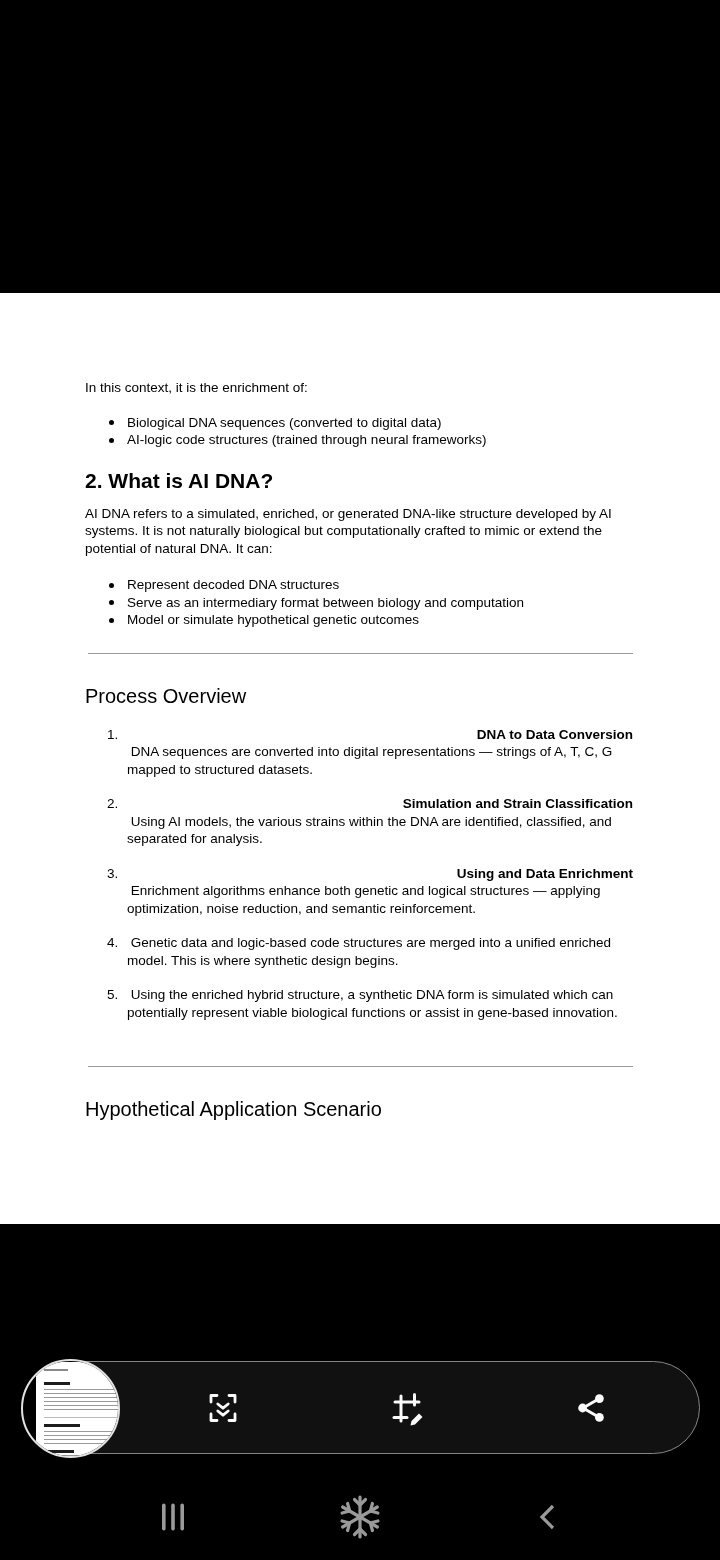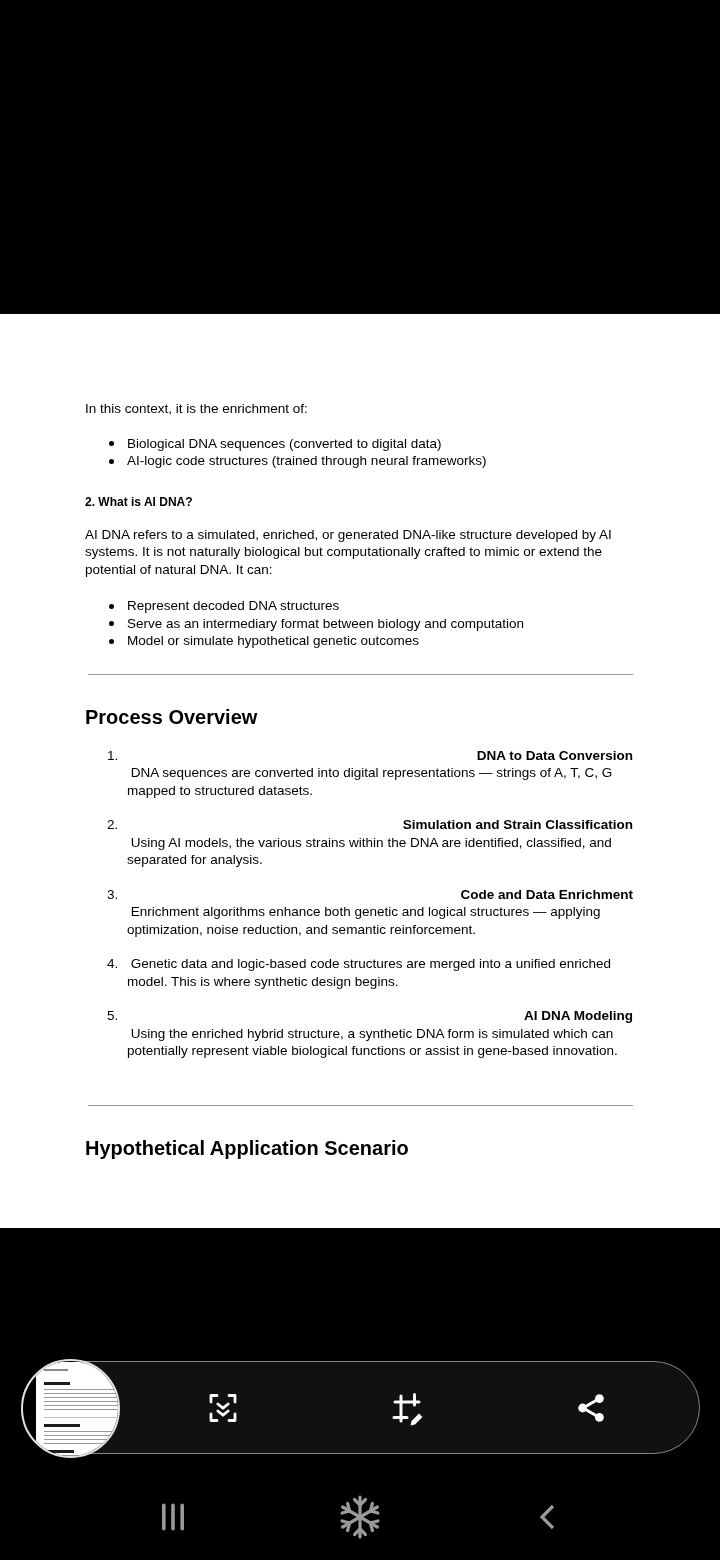--- a/index.html
+++ b/index.html
@@ -6,35 +6,35 @@
     --screen_bg:#000000; --doc_bg:#ffffff; --text:#000000; --divider:#999999;
     --toolbar_bg:#111111; --toolbar_border:#858585; --toolbar_icon:#fafafa; --nav_icon:#9a9a9a;
   }
   *{box-sizing:border-box; margin:0; padding:0;}
   html,body{width:720px; height:1560px; background:var(--screen_bg); overflow:hidden;}
   body{font-family:"Liberation Sans", sans-serif;}
   .screen{position:relative; width:720px; height:1560px; background:var(--screen_bg);}
 
   
   .doc{
-    position:absolute; left:0; top:314px; width:720px; height:931px;
+    position:absolute; left:0; top:293px; width:720px; height:931px;
     background:var(--doc_bg); color:var(--text);
     padding:86px 87px 0 85px;
     font-size:13.5px; line-height:17.5px; overflow:hidden;
   }
   .doc p.intro{margin:0 0 17px;}
   .doc p.para{margin:0 0 19px;}
   .doc ul{list-style:none; margin:8px 0 19px;}
   .doc ul li{position:relative; padding-left:42px; margin:0;}
   .doc ul li .dot{
     position:absolute; left:24px; top:6.5px; width:5px; height:5px;
     border-radius:50%; background:var(--text);
   }
-  .doc h3{font-size:12px; line-height:20px; font-weight:bold; margin:22px 0 14px;}
-  .doc h2{font-size:20px; line-height:21px; font-weight:bold; margin:32px 0 19px;}
+  .doc h3{font-size:21px; line-height:20px; font-weight:bold; margin:22px 0 14px;}
+  .doc h2{font-size:20px; line-height:21px; font-weight:normal; margin:32px 0 19px;}
   .doc hr{border:0; border-top:1px solid var(--divider); margin:24px 0 0 3px;}
   .doc ol{list-style:none; margin:0 0 45px;}
   .doc ol li{position:relative; padding-left:42px; margin:0 0 17px;}
   .doc ol li .num{position:absolute; left:22px; top:0;}
   .doc ol li .step-title{font-weight:bold; display:block;text-align:right;}
   .doc ol li .step-body{white-space:pre-wrap;text-align:center;}
 
   
   .toolbar-pill{
     position:absolute; left:22px; top:1361px; width:678px; height:93px;
@@ -116,30 +116,29 @@
         <span class="step-title">DNA to Data Conversion</span>
         <span class="step-body"> DNA sequences are converted into digital representations — strings of A, T, C, G mapped to structured datasets.</span>
       </li>
       <li>
         <span class="num">2.</span>
         <span class="step-title">Simulation and Strain Classification</span>
         <span class="step-body"> Using AI models, the various strains within the DNA are identified, classified, and separated for analysis.</span>
       </li>
       <li>
         <span class="num">3.</span>
-        <span class="step-title">Code and Data Enrichment</span>
+        <span class="step-title">Using and Data Enrichment</span>
         <span class="step-body"> Enrichment algorithms enhance both genetic and logical structures — applying optimization, noise reduction, and semantic reinforcement.</span>
       </li>
       <li>
         <span class="num">4.</span>
         <span class="step-body"> Genetic data and logic-based code structures are merged into a unified enriched model. This is where synthetic design begins.</span>
       </li>
       <li>
         <span class="num">5.</span>
-        <span class="step-title">AI DNA Modeling</span>
         <span class="step-body"> Using the enriched hybrid structure, a synthetic DNA form is simulated which can potentially represent viable biological functions or assist in gene-based innovation.</span>
       </li>
     </ol>
 
     <hr>
 
     <h2>Hypothetical Application Scenario</h2>
   </div>
 
   <div class="black-band band-bottom"></div>

